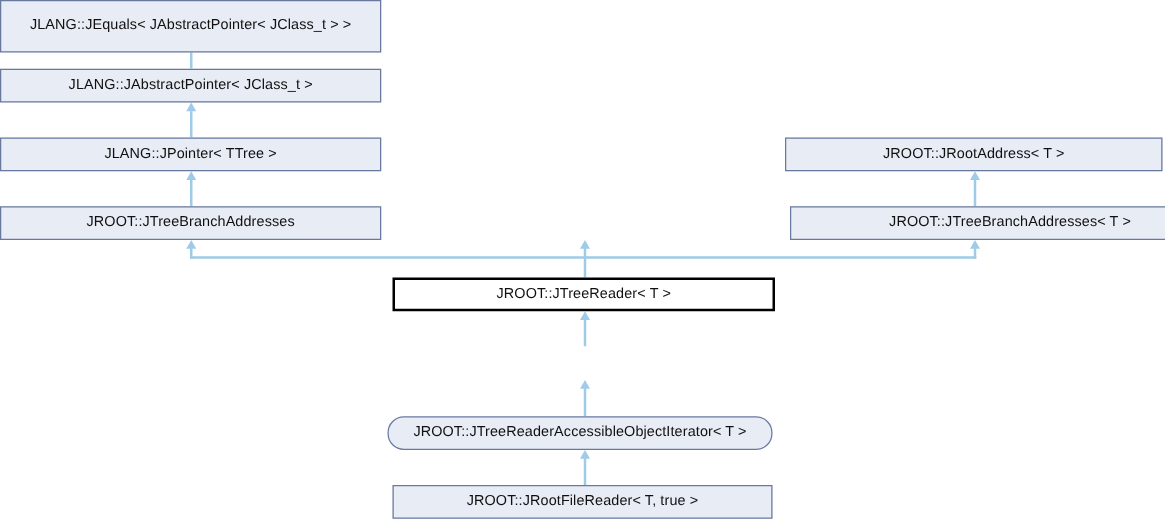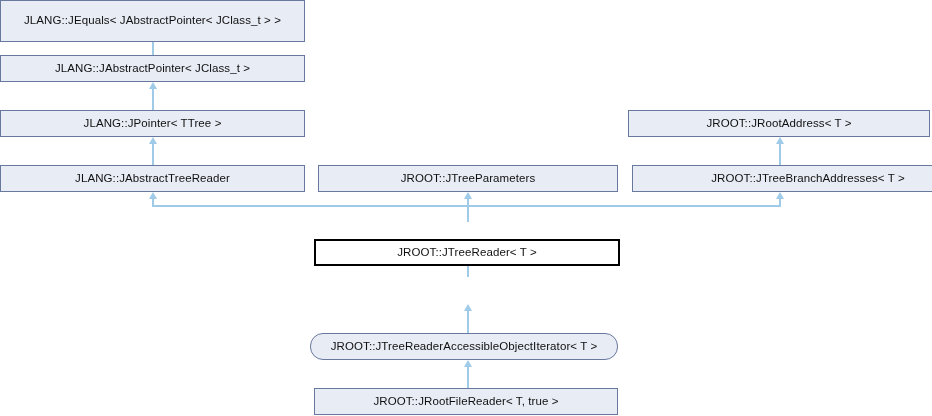--- a/index.html
+++ b/index.html
@@ -117,32 +117,29 @@
 
   <div class="node" style="left:0px; top:110px; width:305px; height:27px;">
     <span class="label">JLANG::JPointer&lt; TTree &gt;</span>
   </div>
 
   <div class="node" style="left:628px; top:110px; width:302px; height:27px;">
     <span class="label">JROOT::JRootAddress&lt; T &gt;</span>
   </div>
 
   <div class="node" style="left:0px; top:165px; width:305px; height:27px;">
-    <span class="label">JLANG::JAbstractTreeReader</span>
+    <span class="label">JROOT::JTreeBranchAddresses</span>
   </div>
 
-  <div class="node" style="left:318px; top:165px; width:300px; height:27px;">
-    <span class="label">JROOT::JTreeParameters</span>
-  </div>
 
   <div class="node" style="left:632px; top:165px; width:352px; height:27px;">
     <span class="label">JROOT::JTreeBranchAddresses&lt; T &gt;</span>
   </div>
 
-  <div class="node current" style="left:314px; top:222px; width:306px; height:27px;margin-top:17px;">
+  <div class="node current" style="left:314px; top:222px; width:306px; height:27px;">
     <span class="label">JROOT::JTreeReader&lt; T &gt;</span>
   </div>
 
 
   <div class="node" style="left:310px; top:333px; width:308px; height:27px;border-radius:13px;">
     <span class="label">JROOT::JTreeReaderAccessibleObjectIterator&lt; T &gt;</span>
   </div>
 
   <div class="node" style="left:314px; top:388px; width:304px; height:27px;">
     <span class="label">JROOT::JRootFileReader&lt; T, true &gt;</span>

